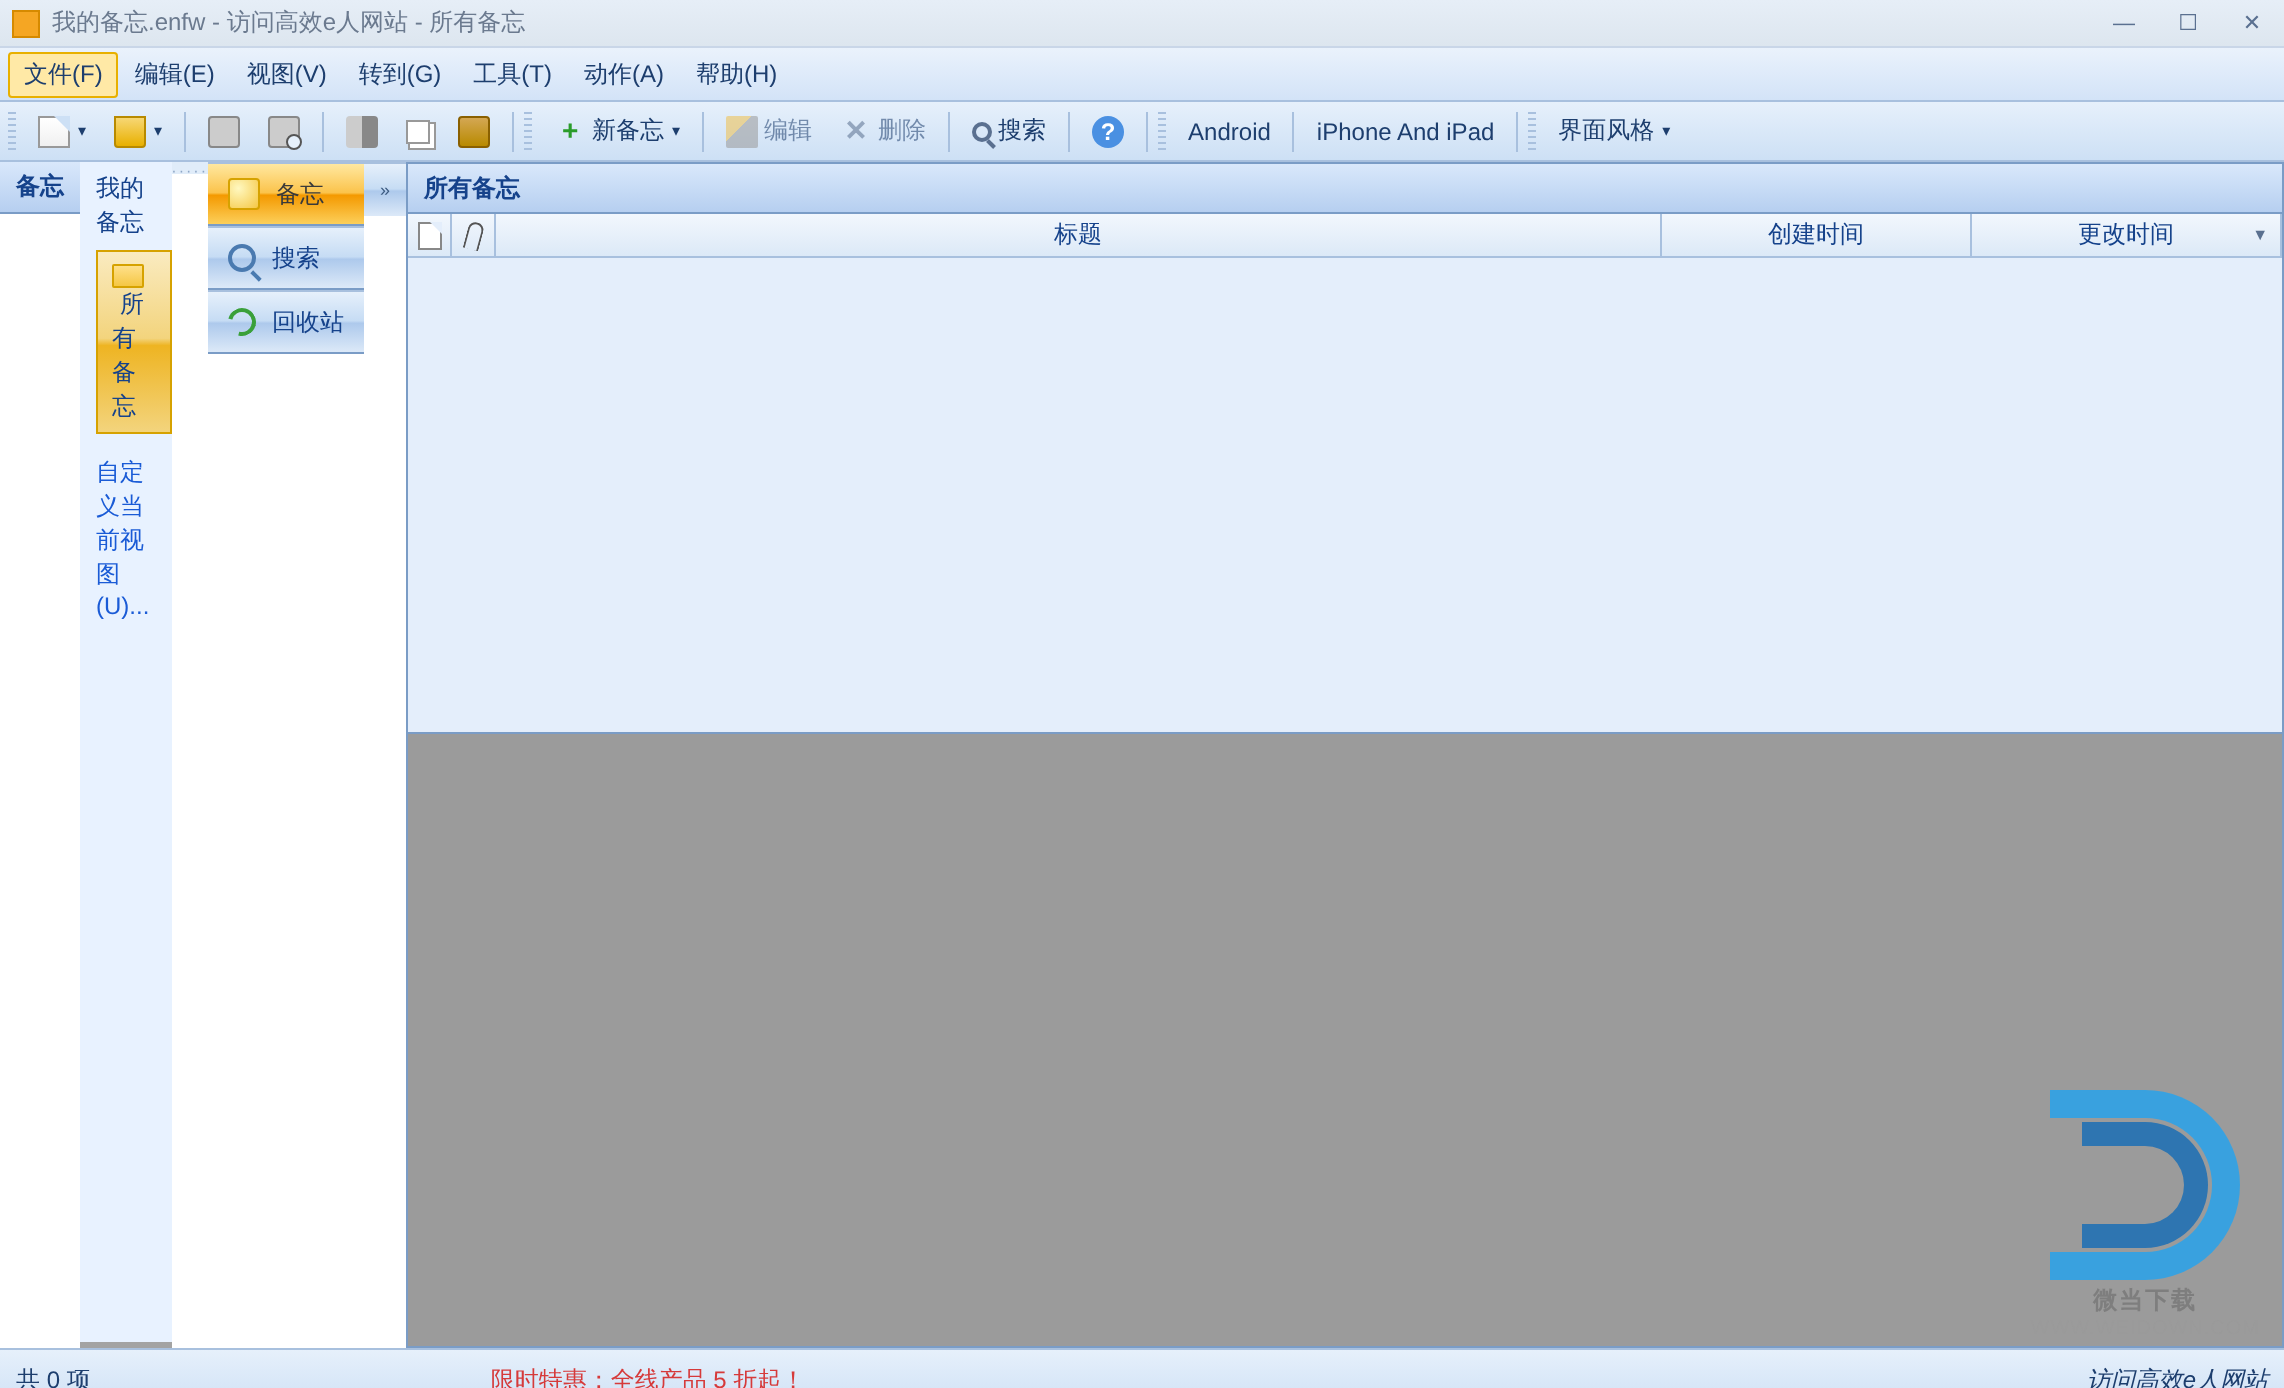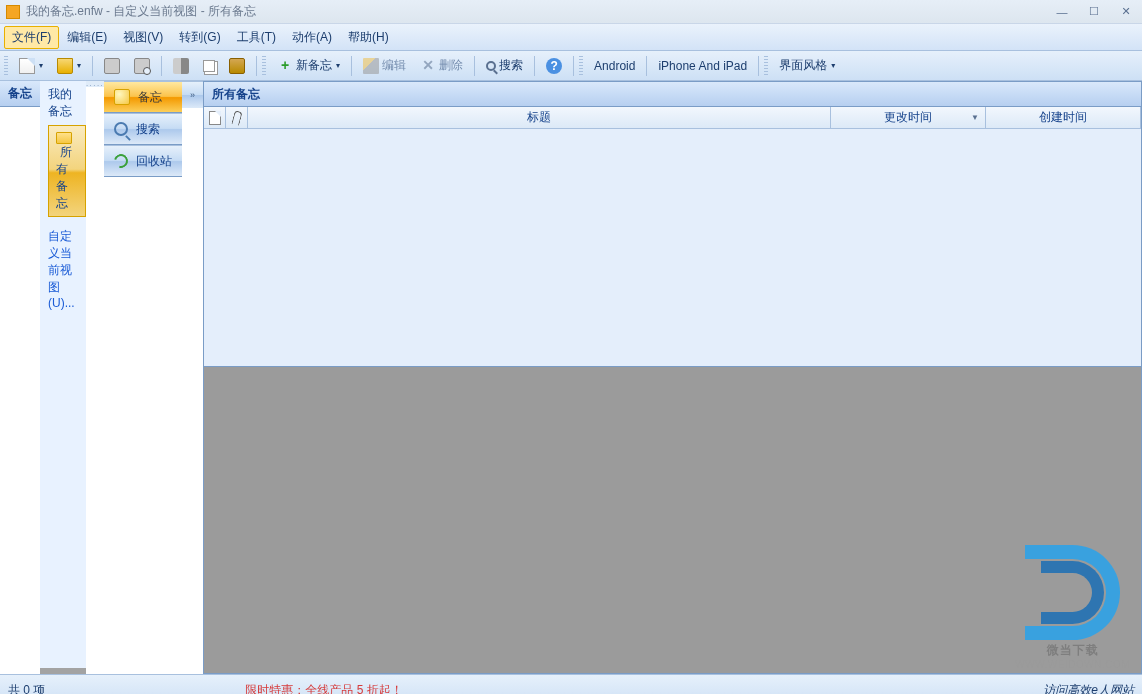--- a/index.html
+++ b/index.html
@@ -45,21 +45,21 @@
 .i-folder { width: 16px; height: 12px; background: linear-gradient(#ffe08a, #f5c744); border: 1px solid #d6a200; border-radius: 1px; display: inline-block; vertical-align: middle; }
 .i-note { width: 16px; height: 16px; background: radial-gradient(circle at 30% 30%, #fff8c0, #f5c744); border: 1px solid #d6a200; border-radius: 2px; display: inline-block; }
 .i-magnify { display:inline-block; width:14px; height:14px; border:2px solid #4a7ab0; border-radius:50%; position:relative; }
 .i-magnify::after { content:''; position:absolute; right:-5px; bottom:-5px; width:6px; height:2px; background:#4a7ab0; transform:rotate(45deg); }
 .i-recycle { display:inline-block; width:14px; height:14px; border:2px solid #3aa03a; border-radius:50%; border-left-color:transparent; transform:rotate(-30deg); }
 
 
 .main { display: flex; height: calc(100% - 24px - 27px - 30px - 20px); }
 .sidebar { width: 204px; display: flex; border-right: 1px solid #7a9cc6; }
 .side-header { height: 26px; background: linear-gradient(#d9e8fb, #b6cff0); border-bottom: 1px solid #7a9cc6; color: #15428b; font-weight: bold; display: flex; align-items: center; padding: 0 8px; }
-.side-tree { flex: 1; background: #e8f2ff; border-bottom: 6px solid #a3a3a3; overflow: auto; }
+.side-tree { flex: 1; background: #e8f2ff; border-bottom: 3px solid #a3a3a3; overflow: auto; }
 .tree-item { padding: 5px 8px; color: #15428b; cursor: pointer; }
 .tree-item.selected { background: linear-gradient(#faebc0, #f3d47d 48%, #eeb422 52%, #f3d47d); border: 1px solid #d6a200; padding: 4px 7px; color: #15428b; }
 .tree-item.link { color: #1a5bd6; text-decoration: none; margin-top: 6px; }
 .side-splitter { height: 6px; background: #e0ecf9; text-align: center; font-size: 8px; color: #8da6c6; letter-spacing: 1px; }
 
 .nav-buttons { }
 .nav-btn { height: 32px; display: flex; align-items: center; gap: 8px; padding: 0 10px; background: linear-gradient(#e6f0fb, #c6dcf4 48%, #adc9ec 52%, #dce9f8); border-top: 1px solid #a8c0de; border-bottom: 1px solid #7a9cc6; color: #15428b; cursor: pointer; }
 .nav-btn.active { background: linear-gradient(#ffe8a0, #fbc34b 48%, #f49900 52%, #fccf5a); color: #3a3a3a; }
 .nav-footer { height: 27px; background: linear-gradient(#e6f0fb, #c6dcf4 48%, #adc9ec 52%, #dce9f8); border-top: 1px solid #a8c0de; display: flex; align-items: center; justify-content: flex-end; padding: 0 8px; color: #3b5a80; }
 .nav-footer .chev { font-size: 9px; cursor: pointer; }
@@ -94,21 +94,21 @@
 
 .doc-icon { display:inline-block; width:12px; height:14px; background:#fff; border:1px solid #888; position:relative; }
 .doc-icon::after { content:''; position:absolute; right:-1px; top:-1px; border:3px solid transparent; border-top-color:#e4eefb; border-right-color:#e4eefb; }
 .attach-icon { display:inline-block; width:8px; height:14px; border:1px solid #555; border-radius:4px 4px 0 0; border-bottom:none; transform:rotate(15deg); }
 </style>
 </head>
 <body>
 
 <div class="titlebar">
   <span class="app-icon"></span>
-  <span class="title">我的备忘.enfw - 自定义当前视图 - 所有备忘</span>
+  <span class="title">我的备忘.enfw - 访问高效e人网站 - 所有备忘</span>
   <div class="win-controls">
     <span class="win-btn">—</span>
     <span class="win-btn">☐</span>
     <span class="win-btn">✕</span>
   </div>
 </div>
 
 <div class="menubar">
   <span class="menu-item active"><span>文件(F)</span></span>
   <span class="menu-item"><span>编辑(E)</span></span>
@@ -223,22 +223,22 @@
     <div class="content-header">所有备忘</div>
     <div class="grid-area">
       <div class="grid-header">
         <div class="grid-col col1">
             <span class="doc-icon"></span>
           </div>
         <div class="grid-col col2">
             <span class="attach-icon"></span>
           </div>
         <div class="grid-col col3">标题</div>
+        <div class="grid-col col4">创建时间</div>
         <div class="grid-col col5 sort">更改时间</div>
-        <div class="grid-col col4">创建时间</div>
       </div>
       <div class="grid-body"></div>
     </div>
     <div class="preview"></div>
   </div>
 </div>
 
 <div class="statusbar">
   <span>共 0 项</span>
   <span class="promo">限时特惠：全线产品 5 折起！</span>

